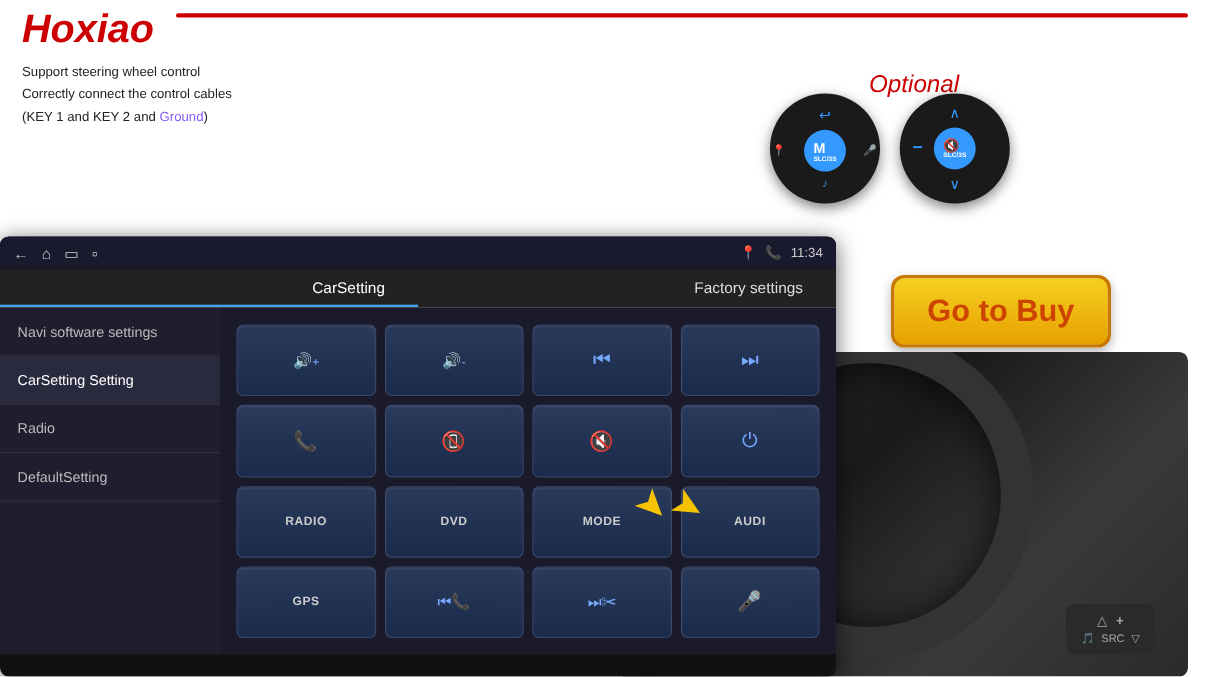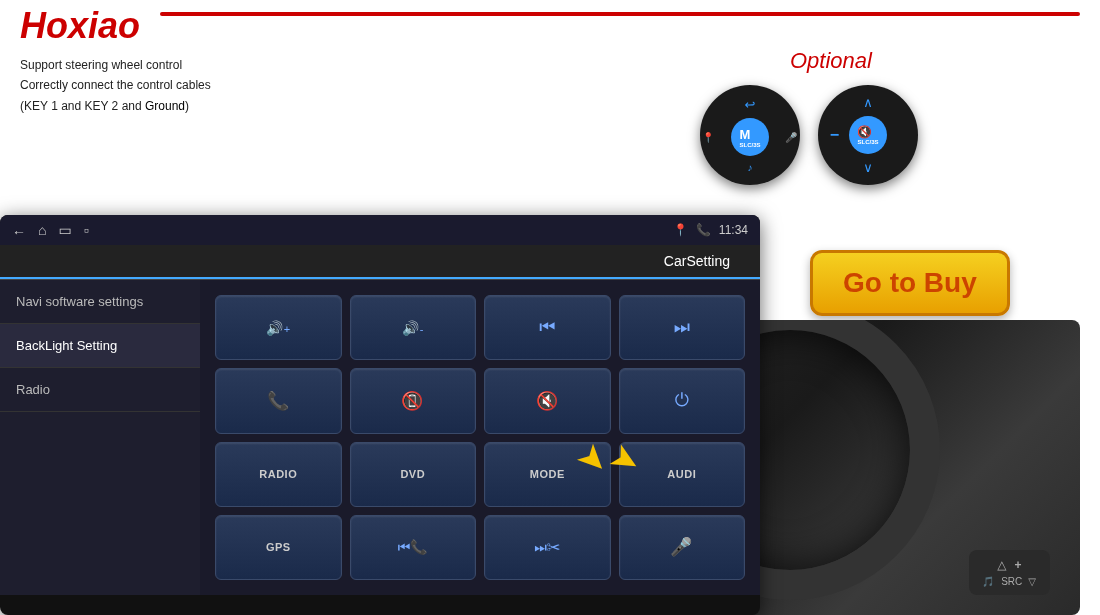--- a/index.html
+++ b/index.html
@@ -38,28 +38,28 @@
     
     .main-text {
       position: absolute;
       top: 55px;
       left: 20px;
       font-size: 12px;
       color: #222;
       line-height: 1.7;
     }
     .main-text .highlight {
-      color: #000000;
+      color: #8b5cf6;
       font-weight: normal;
     }
 
     
     .optional-label {
       position: absolute;
-      top: 48px;
+      top: 64px;
       left: 790px;
       font-size: 22px;
       color: #cc0000;
       font-style: italic;
     }
 
     
     .optional-controls {
       position: absolute;
       top: 85px;
@@ -383,28 +383,30 @@
     <span class="nav-icon">▫</span>
     <div class="status-right">
       <span>📍</span>
       <span>📞</span>
       <span>11:34</span>
     </div>
   </div>
 
   <div class="tabs">
     <div class="tab active">CarSetting</div>
+    <div class="tab">Factory settings</div>
   </div>
 
   <div class="settings-content">
 
     <div class="settings-sidebar">
       <div class="settings-item">Navi software settings</div>
-      <div class="settings-item active">BackLight Setting</div>
+      <div class="settings-item active">CarSetting Setting</div>
       <div class="settings-item">Radio</div>
+      <div class="settings-item">DefaultSetting</div>
     </div>
 
     <div class="button-grid-area">
 
       <div class="grid-btn">
         <span style="font-size:14px; color:#7af;">🔊<span style="font-size:11px;">+</span></span>
       </div>
       <div class="grid-btn">
         <span style="font-size:14px; color:#7af;">🔊<span style="font-size:11px;">-</span></span>
       </div>

